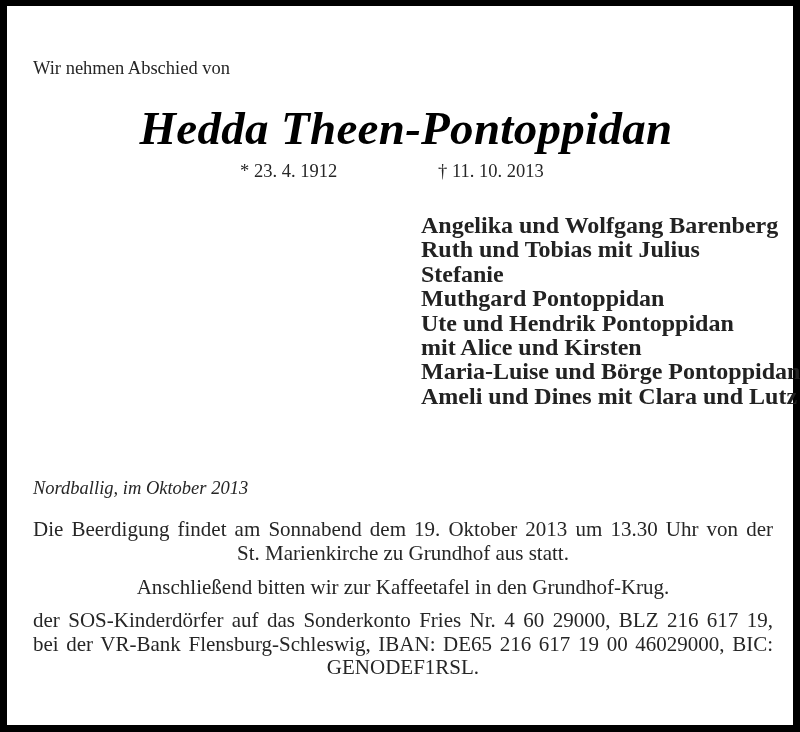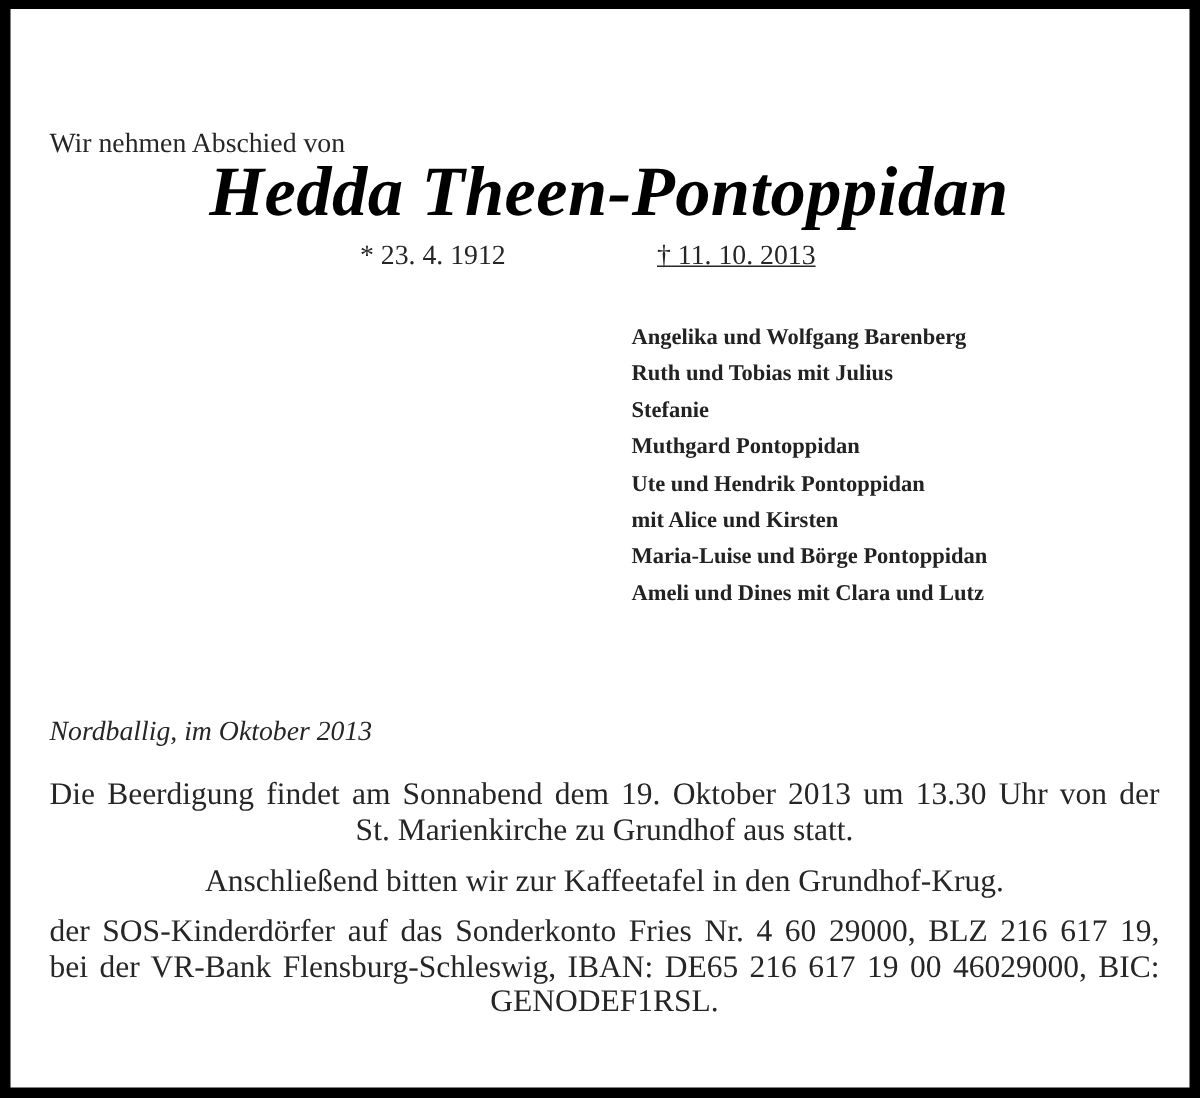--- a/index.html
+++ b/index.html
@@ -6,33 +6,33 @@
     body {
       width: 800px; height: 732px; background: #000;
       position: relative; overflow: hidden;
       font-family: "Liberation Serif", "DejaVu Serif", serif;
     }
     .frame {
       position: absolute; left: 7px; top: 6px; width: 786px; height: 719px;
       background: #fff;
     }
     .txt { position: absolute; white-space: nowrap; color: #262626; font-size: 18.5px; line-height: 24px; }
-    .intro { left: 26px; top: 50px; margin-top: 28px; }
+    .intro { left: 26px; top: 50px; }
     .name {
       position: absolute; left: 0; width: 798px; top: 94px; text-align: center;
       font-style: italic; font-weight: bold; font-size: 47px; line-height: 56px;
       color: #000; white-space: nowrap; letter-spacing: 0.3px;
     }
     .born { left: 233px; top: 153px; }
-    .died { left: 431px; top: 153px; text-decoration: underline; }
+    .died { left: 431px; top: 153px; }
     .family {
       position: absolute; left: 414px; top: 207px; margin: 0; padding: 0; list-style: none;
     }
     .family li {
-      font-weight: bold; font-size: 15px; line-height: 24.4px; color: #222; white-space: nowrap;
+      font-weight: bold; font-size: 24px; line-height: 24.4px; color: #222; white-space: nowrap;
     }
     .place { left: 26px; top: 470px; font-style: italic; }
     .para { position: absolute; left: 26px; width: 740px; color: #262626; font-size: 21px; line-height: 23.5px; margin: 0; }
     .para span { display: block; white-space: nowrap; text-align: center; }
     .p1 { top: 512px; }
     .p2 { top: 570px; }
     .p3 { top: 603px; }
     .just { text-align: justify; text-align-last: justify; }
   </style>
 </head>

